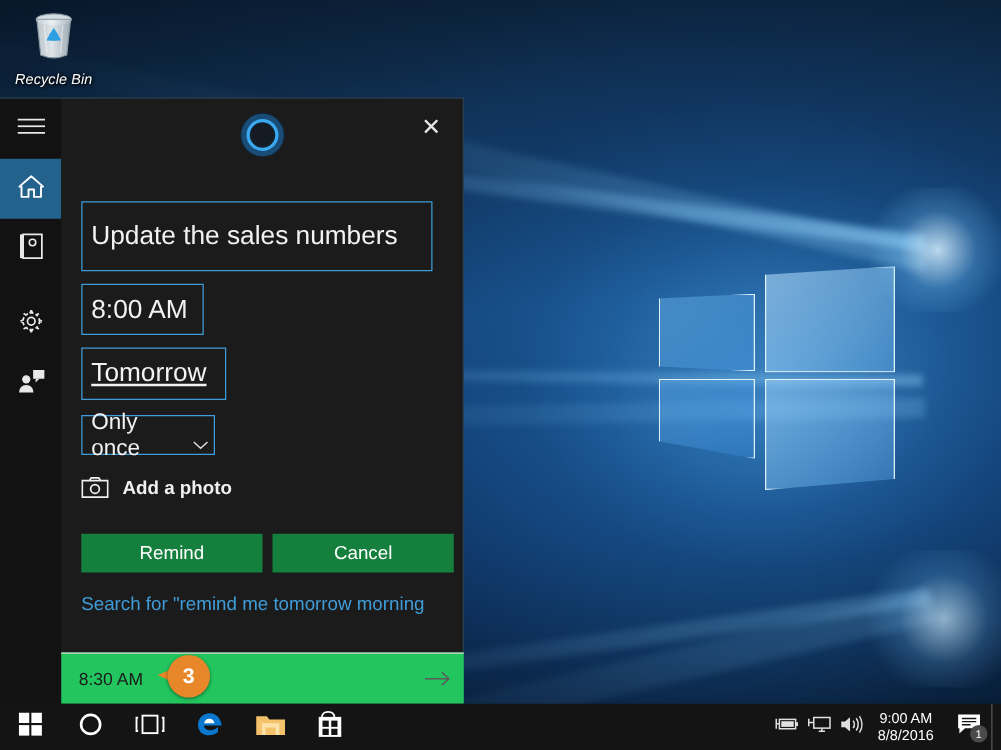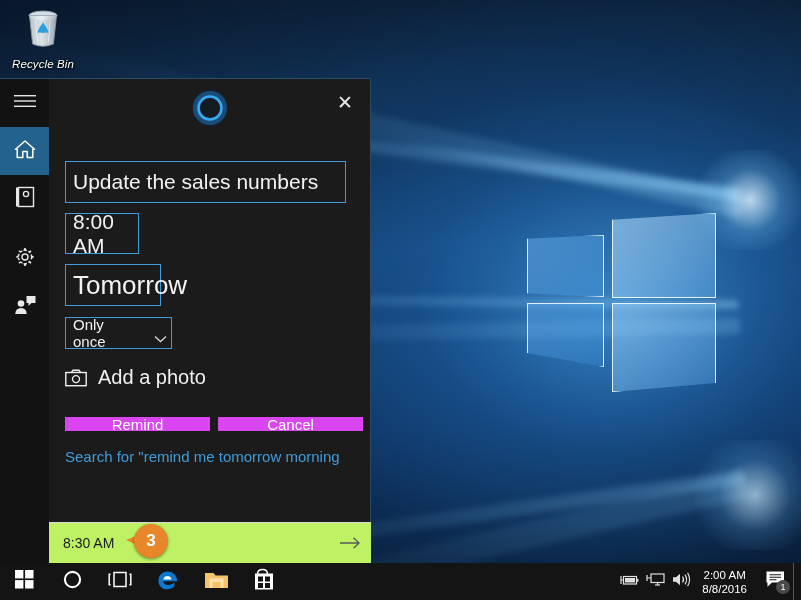--- a/index.html
+++ b/index.html
@@ -137,57 +137,57 @@
     border: 1px solid #3f9cd8;
     background: #1b1b1b;
     color: #f2f2f2;
     display: inline-flex;
     align-items: center;
     padding: 0 7px;
     margin-bottom: 10px;
     font-family: "Liberation Sans", sans-serif;
     font-weight: 300;
   }
-  #field-title { width: 281px; height: 42px; font-size: 21px; }
-  #field-time  { width: 74px;  height: 41px; font-size: 21px; }
-  #field-date  { width: 96px; height: 42px; font-size: 26px; }
+  #field-title { width: 281px; height: 56px; font-size: 21px; }
+  #field-time  { width: 98px;  height: 41px; font-size: 21px; }
+  #field-date  { width: 116px; height: 42px; font-size: 21px; text-decoration: underline; }
   #field-repeat {
-    width: 107px; height: 32px; font-size: 15px; justify-content: space-between;
+    width: 107px; height: 32px; font-size: 18px; justify-content: space-between;
     padding: 0 4px 0 7px; margin-top: 1px; gap: 20px;
   }
   .chevron { width: 13px; height: 8px; flex: 0 0 13px; margin-left: 6px; }
 
   #add-photo {
     display: flex; align-items: center; gap: 11px;
-    margin-top: 7px; color: #f0f0f0; font-size: 20px; font-weight: 400;
+    margin-top: 7px; color: #f0f0f0; font-size: 15px; font-weight: 700;
   }
   #add-photo .cam { width: 22px; height: 18px; flex: 0 0 22px; }
 
   #action-row { display: flex; gap: 8px; margin-top: 28px; }
   .action-btn {
-    width: 145px; height: 14px;
-    background: #d946ef;
+    width: 145px; height: 31px;
+    background: #15803d;
     color: #ffffff;
     border: none;
     font-size: 15px;
     font-family: "Liberation Sans", sans-serif;
     font-weight: 300;
     display: flex; align-items: center; justify-content: center;
     cursor: default;
   }
   #search-link {
     margin-top: 17px; color: #3f9cd8; font-size: 15px; font-weight: 300;
     white-space: nowrap; cursor: default;
   }
 
   
   #cortana-searchbar {
     position: absolute; left: 0; bottom: 0;
     width: 322px; height: 40px;
-    background: #bef264;
+    background: #22c55e;
     display: flex; align-items: center;
     border-top: 1px solid #d8d8d8;
     margin-top: 44px;
   }
   #cortana-search-input {
     flex: 1 1 auto;
     border: none; outline: none; background: transparent;
     font-family: "Liberation Sans", sans-serif;
     font-size: 14px; color: #1b1b1b;
     padding-left: 14px;
@@ -531,21 +531,21 @@
           <svg width="20" height="15" viewBox="0 0 20 15">
             <path d="M2 5.2 L5 5.2 L9 1.8 L9 13.2 L5 9.8 L2 9.8 Z" fill="#e0e0e0"></path>
             <path d="M11.5 4.5 Q13.6 7.5 11.5 10.5" fill="none" stroke="#e0e0e0" stroke-width="1.2"></path>
             <path d="M14 2.6 Q17.2 7.5 14 12.4" fill="none" stroke="#e0e0e0" stroke-width="1.2"></path>
             <path d="M16.6 0.9 Q20.6 7.5 16.6 14.1" fill="none" stroke="#e0e0e0" stroke-width="1.1"></path>
           </svg>
         </span>
       </div>
 
       <div id="clock">
-        <div>2:00 AM</div>
+        <div>9:00 AM</div>
         <div>8/8/2016</div>
       </div>
 
       <div id="action-center">
         <span>
           <svg width="21" height="19" viewBox="0 0 21 19">
             <path d="M1.5 1.5 L19 1.5 L19 12.5 L7 12.5 L2.5 16.8 L2.5 12.5 L1.5 12.5 Z" fill="#ffffff"></path>
             <path d="M4.5 4.8 L16 4.8 M4.5 7.3 L16 7.3 M4.5 9.8 L11.5 9.8" stroke="#141414" stroke-width="1.1"></path>
           </svg>
         </span>

